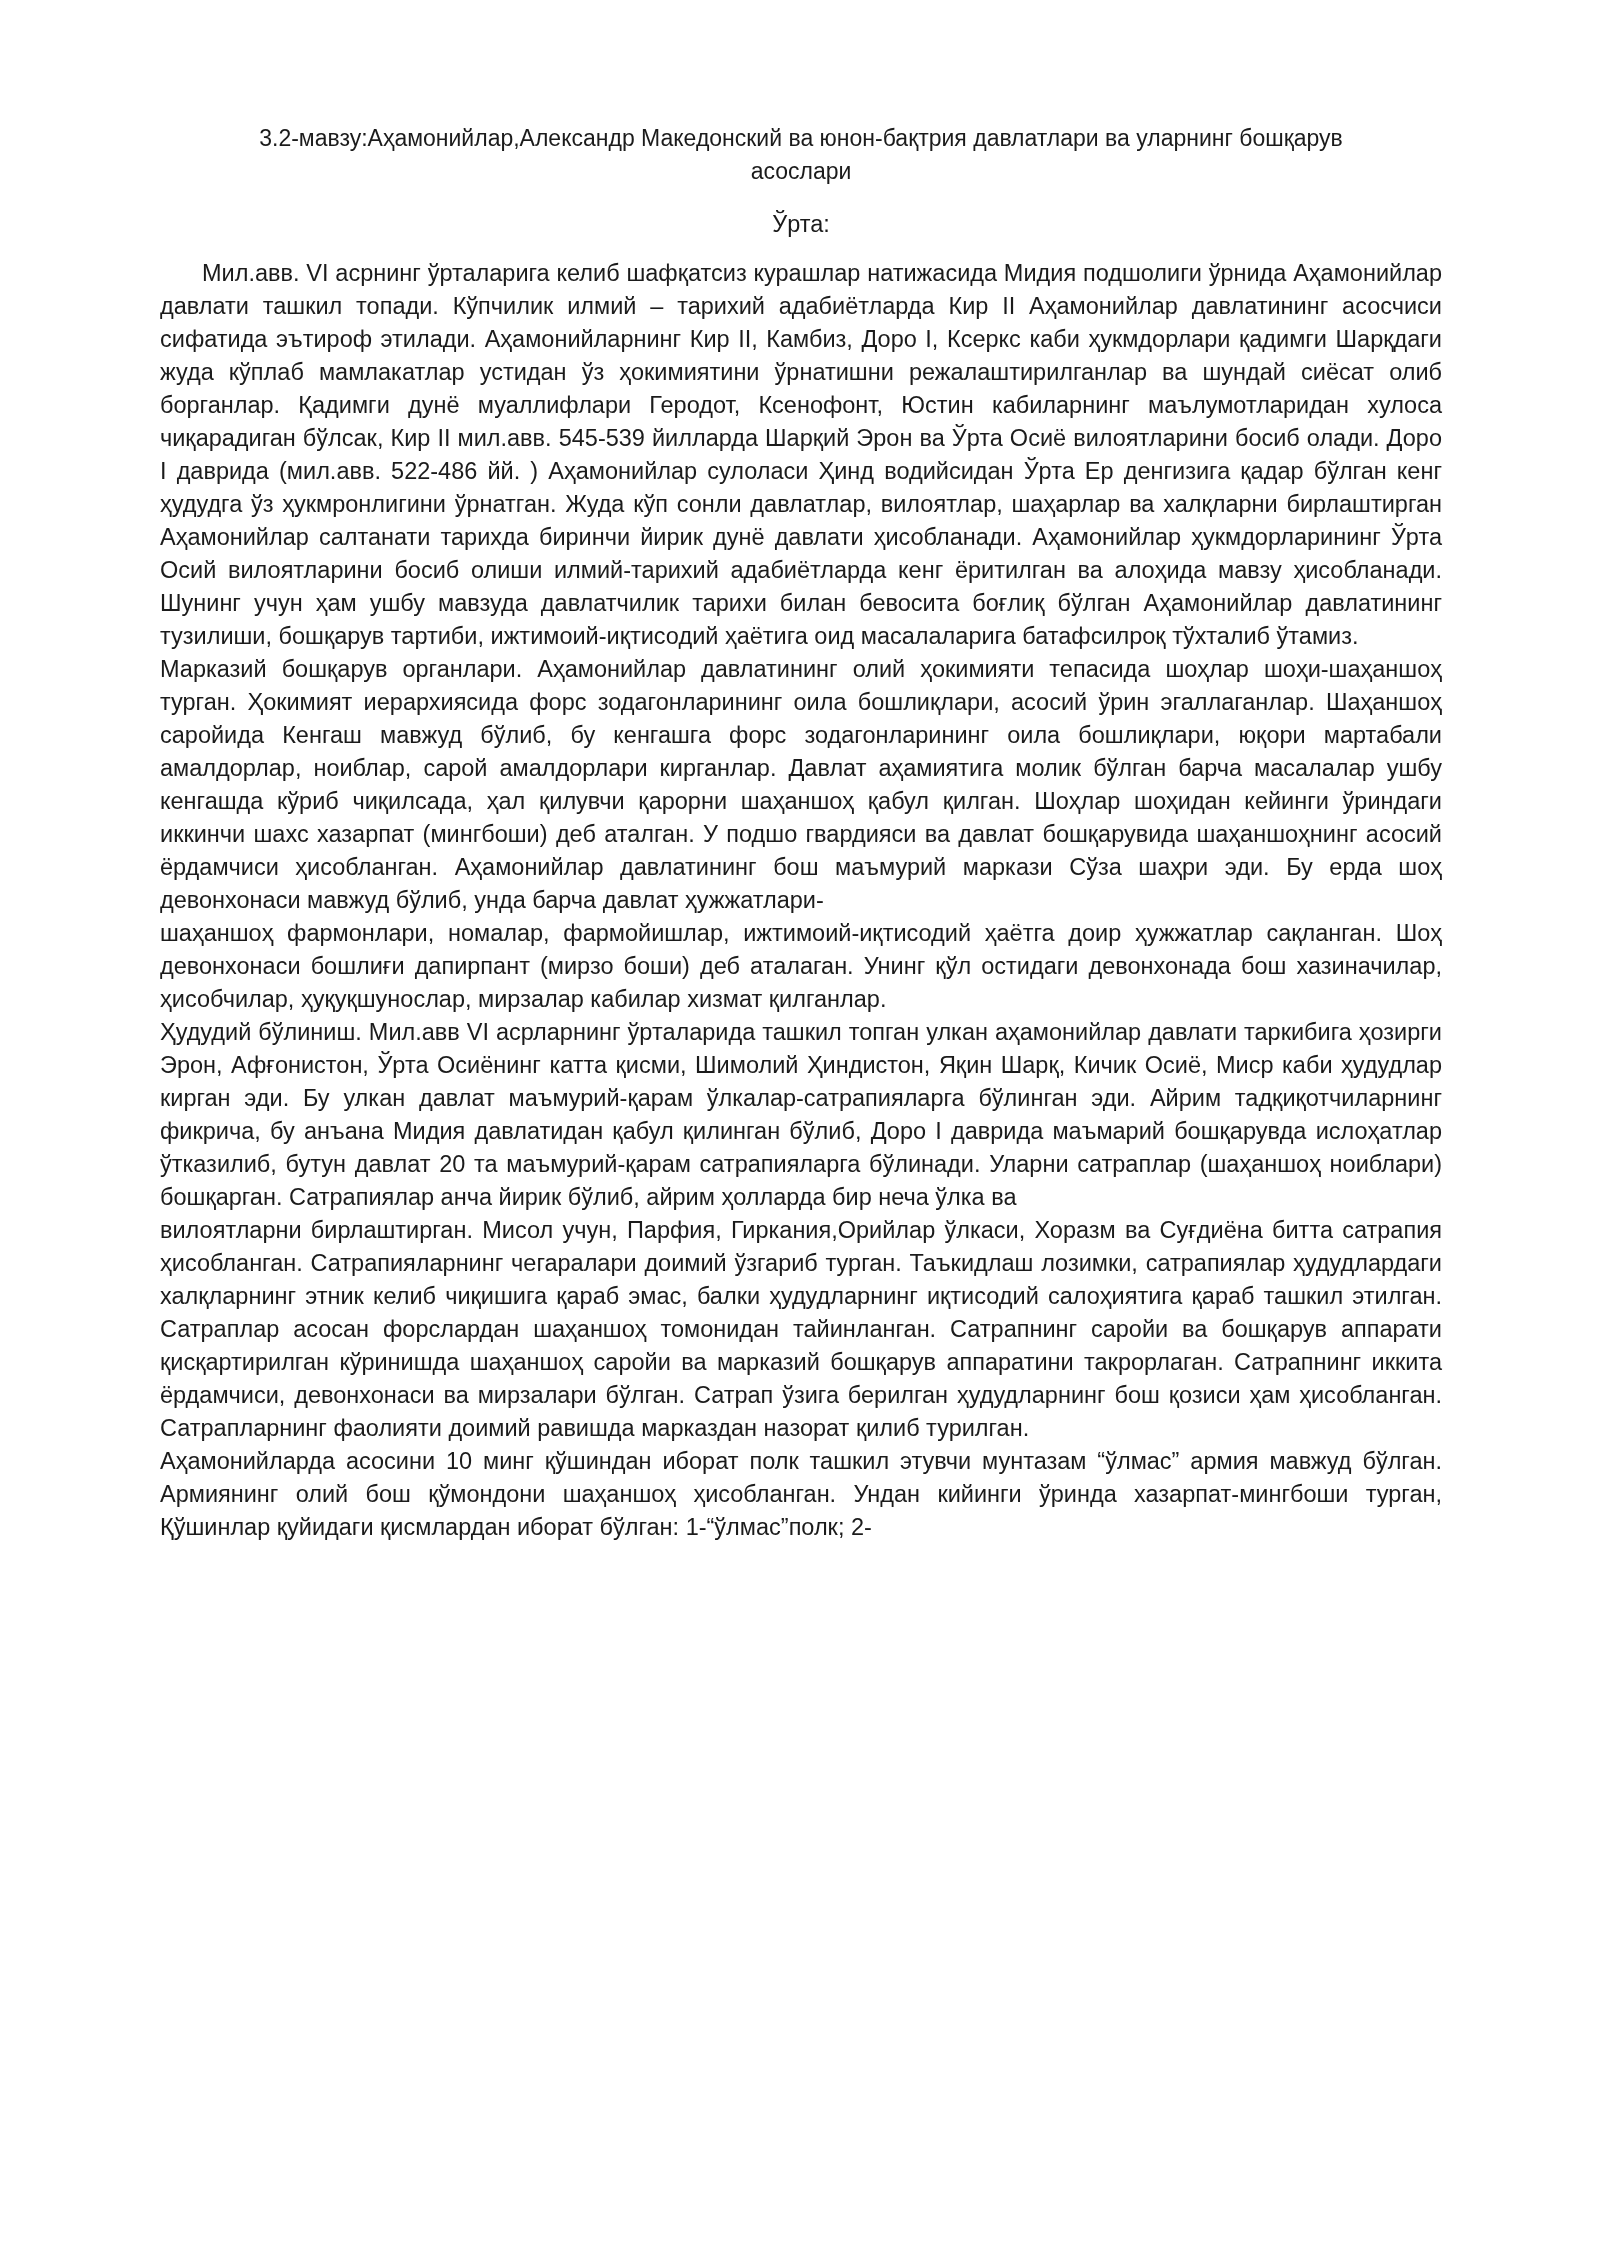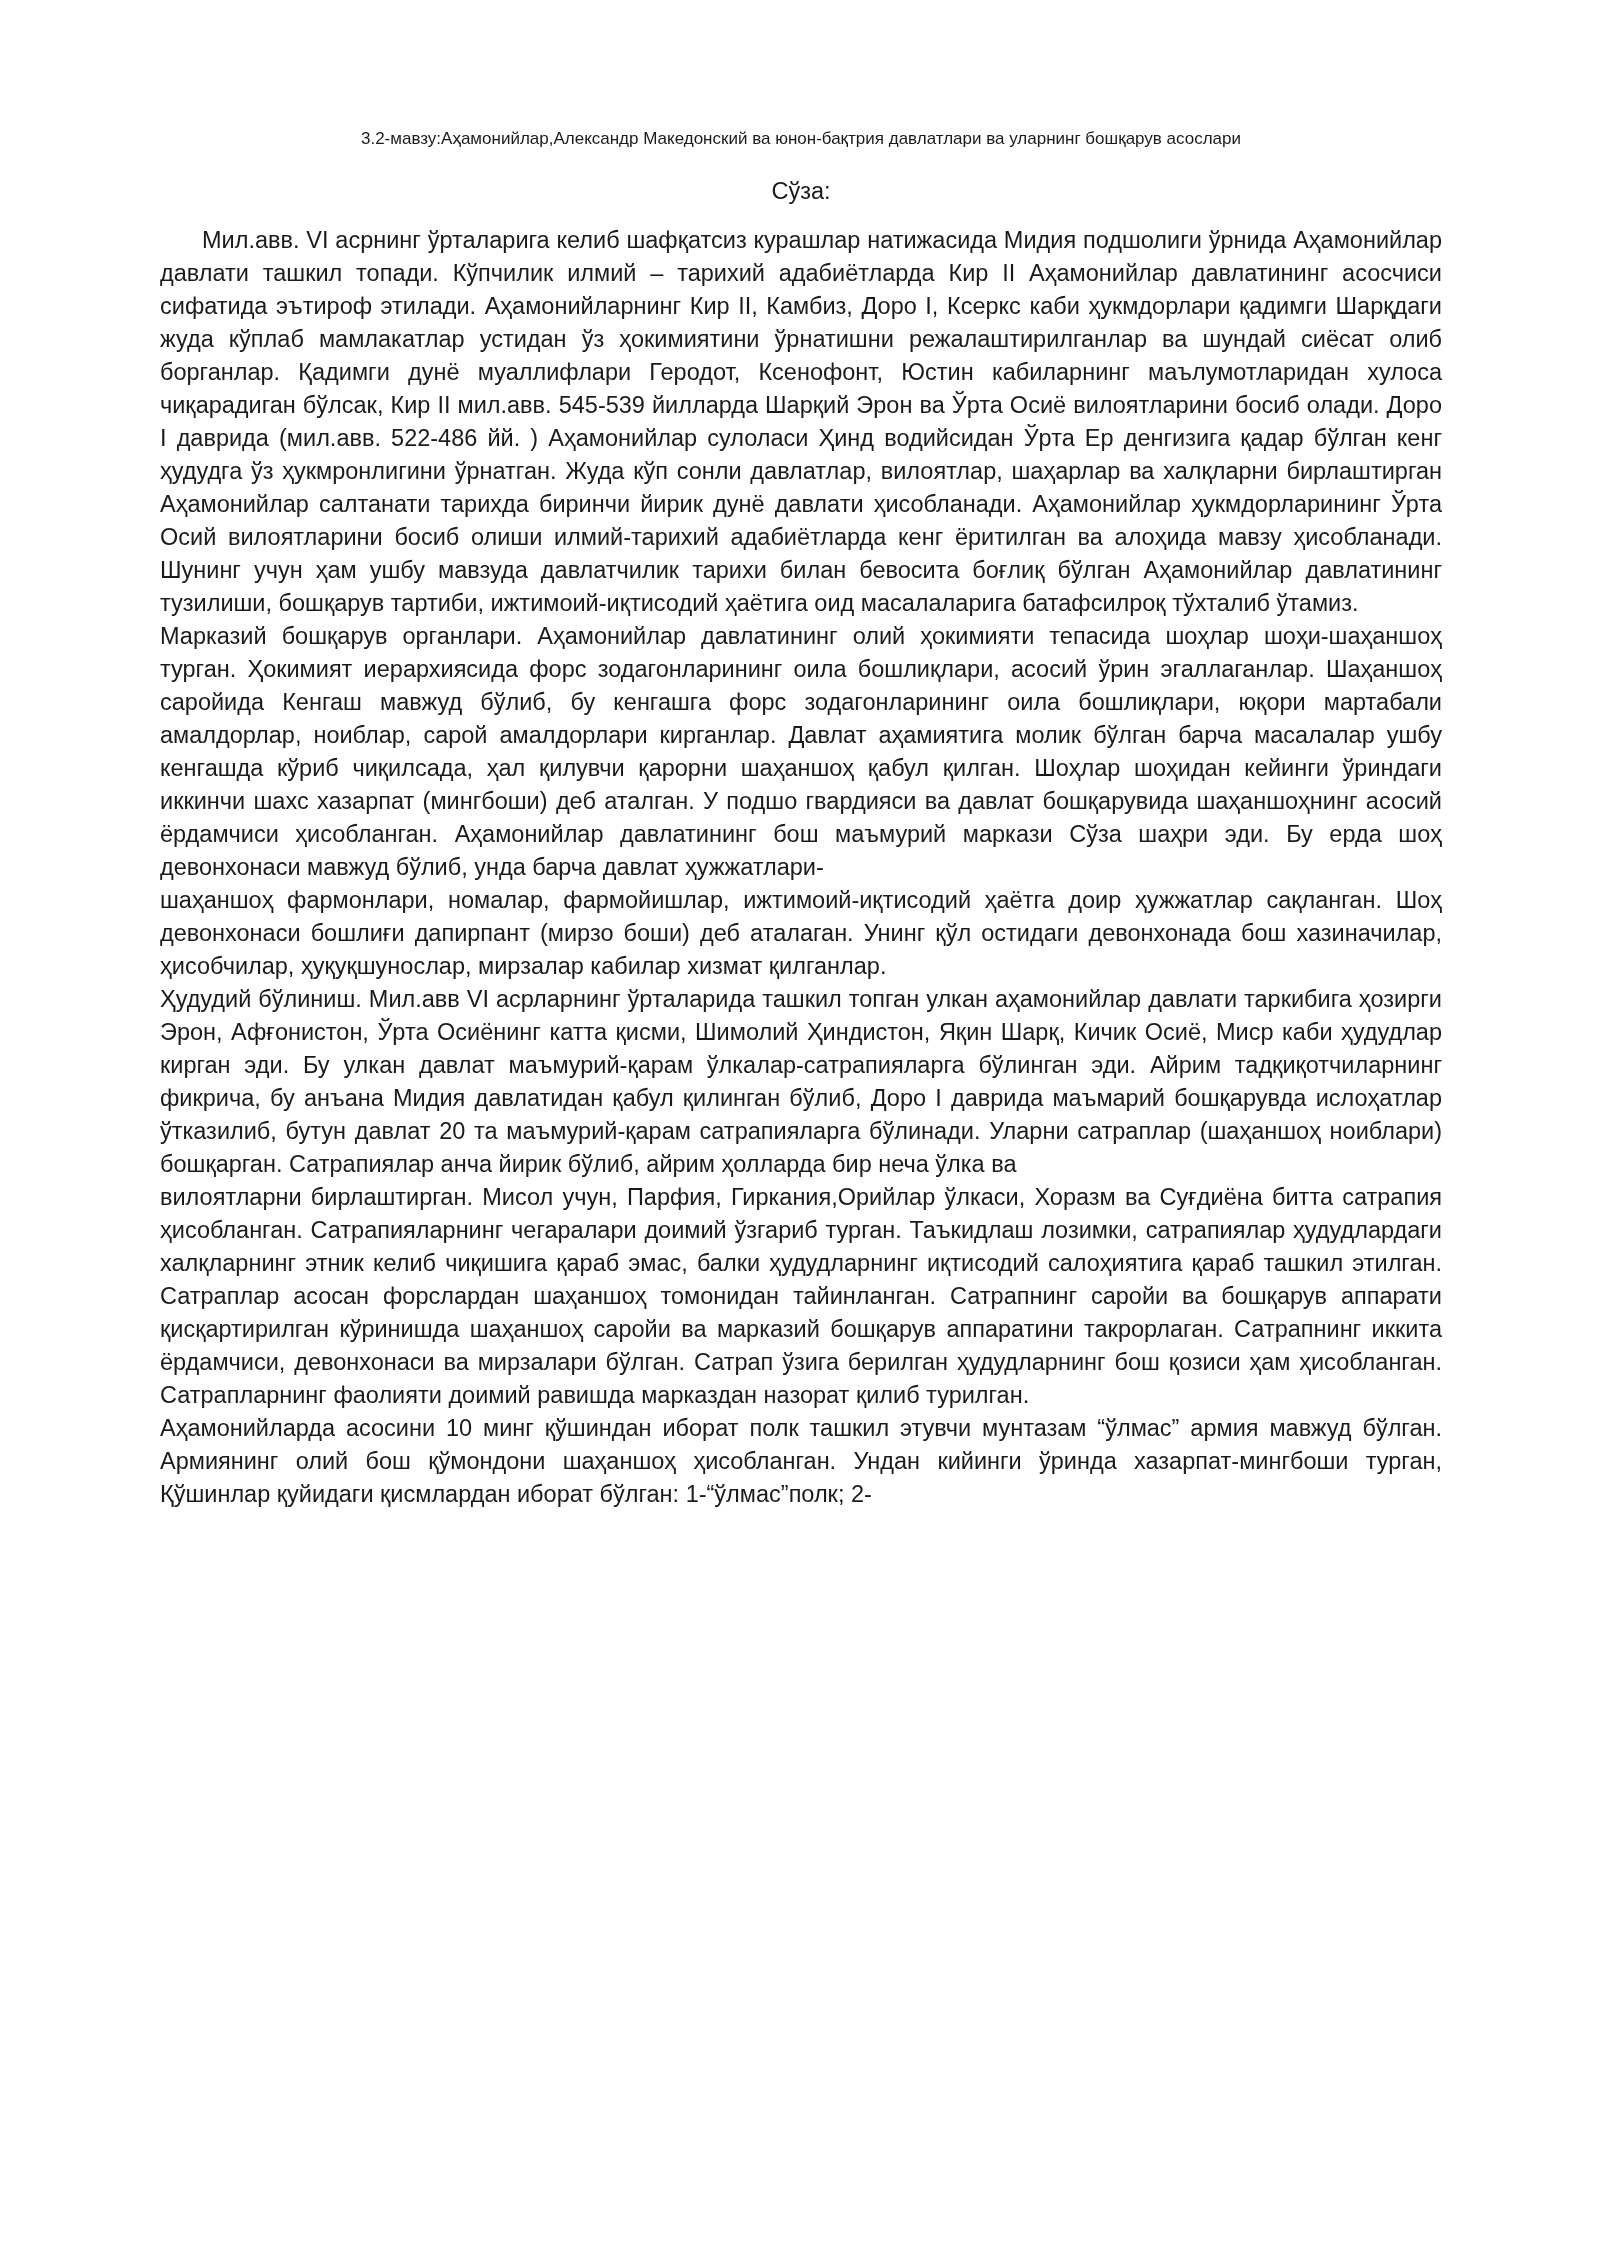--- a/index.html
+++ b/index.html
@@ -15,21 +15,21 @@
     background: #ffffff;
     color: #1b1b1b;
     font-family: "Liberation Sans", "DejaVu Sans", sans-serif;
     font-size: 23.5px;
     line-height: 33px;
     overflow: hidden;
   }
   .title {
     text-align: center;
     font-weight: 400;
-    font-size: 17px;
+    font-size: 23px;
     margin: 0 auto 20px auto;
     max-width: 1180px;
   }
   .plan-heading {
     text-align: center;
     margin: 0;
   }
   .plan-list p {
     margin: 0;
     text-align: left;
@@ -45,21 +45,21 @@
     text-indent: 42px;
   }
 </style>
 </head>
 <body>
 
 <div class="page">
 
   <div class="title">3.2-мавзу:Аҳамонийлар,Александр Македонский ва юнон-бақтрия давлатлари ва уларнинг бошқарув асослари</div>
 
-  <p class="plan-heading">Сўза:</p>
+  <p class="plan-heading">Ўрта:</p>
 
 
   <div class="body-text">
     <p class="para indent">Мил.авв. VI асрнинг ўрталарига келиб шафқатсиз курашлар натижасида Мидия подшолиги ўрнида Аҳамонийлар давлати ташкил топади. Кўпчилик илмий – тарихий адабиётларда Кир II Аҳамонийлар давлатининг асосчиси сифатида эътироф этилади. Аҳамонийларнинг Кир II, Камбиз, Доро I, Ксеркс каби ҳукмдорлари қадимги Шарқдаги жуда кўплаб мамлакатлар устидан ўз ҳокимиятини ўрнатишни режалаштирилганлар ва шундай сиёсат олиб борганлар. Қадимги дунё муаллифлари Геродот, Ксенофонт, Юстин кабиларнинг маълумотларидан хулоса чиқарадиган бўлсак, Кир II мил.авв. 545-539 йилларда Шарқий Эрон ва Ўрта Осиё вилоятларини босиб олади. Доро I даврида (мил.авв. 522-486 йй. ) Аҳамонийлар сулоласи Ҳинд водийсидан Ўрта Ер денгизига қадар бўлган кенг ҳудудга ўз ҳукмронлигини ўрнатган. Жуда кўп сонли давлатлар, вилоятлар, шаҳарлар ва халқларни бирлаштирган Аҳамонийлар салтанати тарихда биринчи йирик дунё давлати ҳисобланади. Аҳамонийлар ҳукмдорларининг Ўрта Осий вилоятларини босиб олиши илмий-тарихий адабиётларда кенг ёритилган ва алоҳида мавзу ҳисобланади. Шунинг учун ҳам ушбу мавзуда давлатчилик тарихи билан бевосита боғлиқ бўлган Аҳамонийлар давлатининг тузилиши, бошқарув тартиби, ижтимоий-иқтисодий ҳаётига оид масалаларига батафсилроқ тўхталиб ўтамиз.</p>
     <p class="para">Марказий бошқарув органлари. Аҳамонийлар давлатининг олий ҳокимияти тепасида шоҳлар шоҳи-шаҳаншоҳ турган. Ҳокимият иерархиясида форс зодагонларининг оила бошлиқлари, асосий ўрин эгаллаганлар. Шаҳаншоҳ саройида Кенгаш мавжуд бўлиб, бу кенгашга форс зодагонларининг оила бошлиқлари, юқори мартабали амалдорлар, ноиблар, сарой амалдорлари кирганлар. Давлат аҳамиятига молик бўлган барча масалалар ушбу кенгашда кўриб чиқилсада, ҳал қилувчи қарорни шаҳаншоҳ қабул қилган. Шоҳлар шоҳидан кейинги ўриндаги иккинчи шахс хазарпат (мингбоши) деб аталган. У подшо гвардияси ва давлат бошқарувида шаҳаншоҳнинг асосий ёрдамчиси ҳисобланган. Аҳамонийлар давлатининг бош маъмурий маркази Сўза шаҳри эди. Бу ерда шоҳ девонхонаси мавжуд бўлиб, унда барча давлат ҳужжатлари-</p>
     <p class="para">шаҳаншоҳ фармонлари, номалар, фармойишлар, ижтимоий-иқтисодий ҳаётга доир ҳужжатлар сақланган. Шоҳ девонхонаси бошлиғи дапирпант (мирзо боши) деб аталаган. Унинг қўл остидаги девонхонада бош хазиначилар, ҳисобчилар, ҳуқуқшунослар, мирзалар кабилар хизмат қилганлар.</p>
     <p class="para">Ҳудудий бўлиниш. Мил.авв VI асрларнинг ўрталарида ташкил топган улкан аҳамонийлар давлати таркибига ҳозирги Эрон, Афғонистон, Ўрта Осиёнинг катта қисми, Шимолий Ҳиндистон, Яқин Шарқ, Кичик Осиё, Миср каби ҳудудлар кирган эди. Бу улкан давлат маъмурий-қарам ўлкалар-сатрапияларга бўлинган эди. Айрим тадқиқотчиларнинг фикрича, бу анъана Мидия давлатидан қабул қилинган бўлиб, Доро I даврида маъмарий бошқарувда ислоҳатлар ўтказилиб, бутун давлат 20 та маъмурий-қарам сатрапияларга бўлинади. Уларни сатраплар (шаҳаншоҳ ноиблари) бошқарган. Сатрапиялар анча йирик бўлиб, айрим ҳолларда бир неча ўлка ва</p>
     <p class="para">вилоятларни бирлаштирган. Мисол учун, Парфия, Гиркания,Орийлар ўлкаси, Хоразм ва Суғдиёна битта сатрапия ҳисобланган. Сатрапияларнинг чегаралари доимий ўзгариб турган. Таъкидлаш лозимки, сатрапиялар ҳудудлардаги халқларнинг этник келиб чиқишига қараб эмас, балки ҳудудларнинг иқтисодий салоҳиятига қараб ташкил этилган. Сатраплар асосан форслардан шаҳаншоҳ томонидан тайинланган. Сатрапнинг саройи ва бошқарув аппарати қисқартирилган кўринишда шаҳаншоҳ саройи ва марказий бошқарув аппаратини такрорлаган. Сатрапнинг иккита ёрдамчиси, девонхонаси ва мирзалари бўлган. Сатрап ўзига берилган ҳудудларнинг бош қозиси ҳам ҳисобланган. Сатрапларнинг фаолияти доимий равишда марказдан назорат қилиб турилган.</p>
     <p class="para">Аҳамонийларда асосини 10 минг қўшиндан иборат полк ташкил этувчи мунтазам “ўлмас” армия мавжуд бўлган. Армиянинг олий бош қўмондони шаҳаншоҳ ҳисобланган. Ундан кийинги ўринда хазарпат-мингбоши турган, Қўшинлар қуйидаги қисмлардан иборат бўлган: 1-“ўлмас”полк; 2-</p>
   </div>

